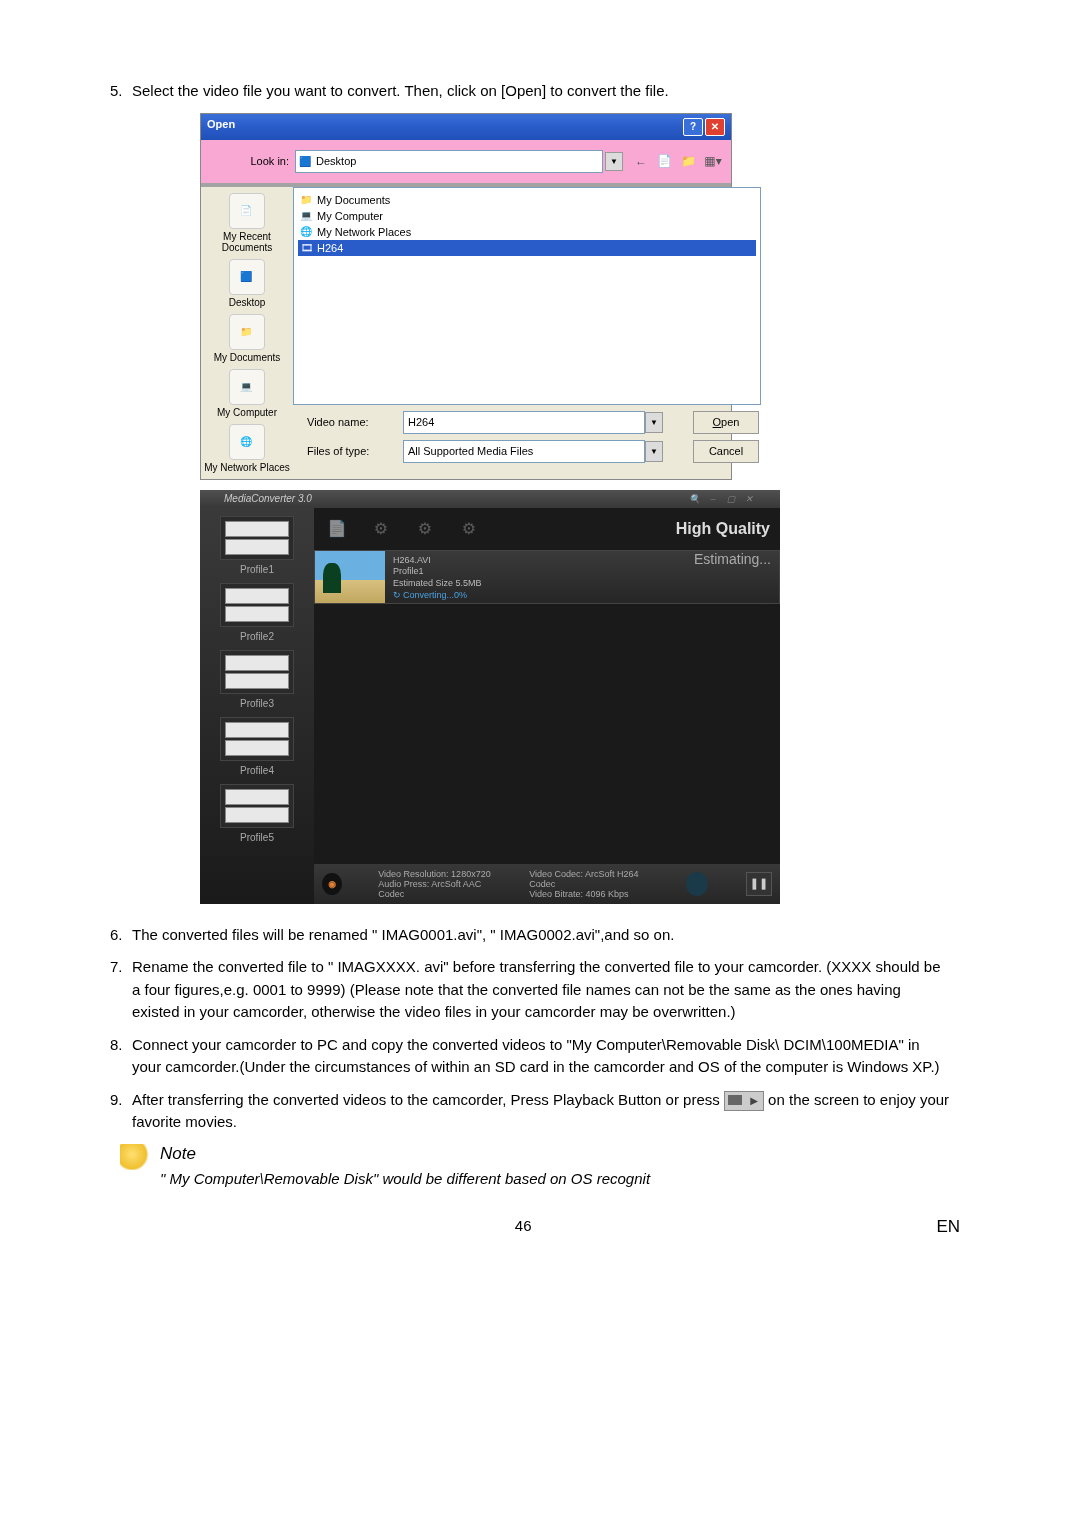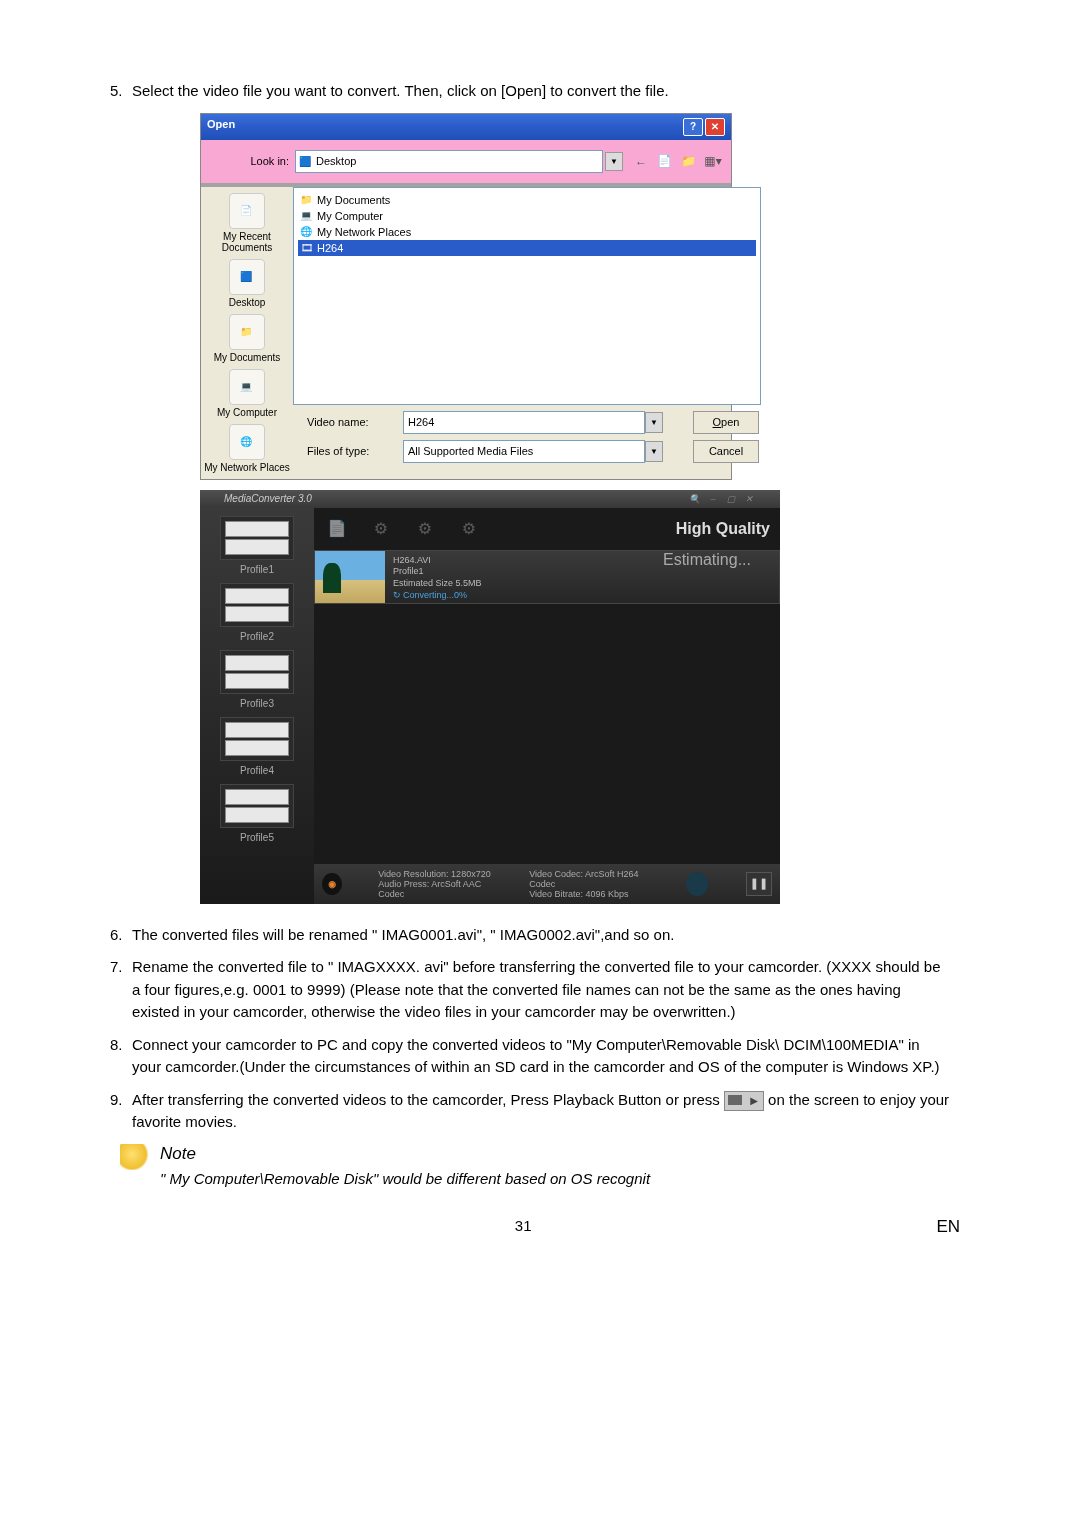--- a/index.html
+++ b/index.html
@@ -48,21 +48,21 @@
 .prof-ic::before{top:4px}
 .prof-ic::after{bottom:4px}
 .mc-right{flex:1;background:#1a1a1a}
 .mc-toolbar{padding:8px 10px;display:flex;align-items:center;gap:18px}
 .mc-tic{width:26px;height:26px;opacity:.5;border-radius:50%;display:inline-flex;align-items:center;justify-content:center;color:#999;font-size:16px}
 .mc-hq{margin-left:auto;color:#ddd;font-weight:bold;font-size:16px}
 .mc-item{background:linear-gradient(to bottom,#3a3a3a,#262626);border:1px solid #444;margin:0 0;padding:0;display:flex;align-items:flex-start;height:52px}
 .mc-thumb{width:70px;height:52px;background:linear-gradient(to bottom,#6ab0e0 0%,#6ab0e0 55%,#d8c080 55%,#c0a860 100%);position:relative}
 .mc-thumb::before{content:"";position:absolute;left:8px;top:12px;width:18px;height:30px;background:#0a4020;border-radius:40% 40% 0 0}
 .mc-info{padding:4px 8px;font-size:9px;color:#bbb;line-height:1.3}
-.mc-est{position:absolute;right:28px;color:#aaa;font-size:16px}
+.mc-est{position:absolute;right:8px;color:#aaa;font-size:14px}
 .mc-item{position:relative}
 .mc-prog{color:#4aa0e0}
 .mc-footer{background:linear-gradient(to bottom,#383838,#262626);padding:5px 8px;display:flex;align-items:center;font-size:9px;color:#aaa;gap:30px;margin-top:260px}
 .mc-foot-ic{width:22px;height:22px;border-radius:50%;background:#111;color:#e08030;display:flex;align-items:center;justify-content:center;font-weight:bold;margin-right:6px}
 .mc-foot-pause{margin-left:auto;width:26px;height:22px;background:#333;border:1px solid #555;color:#ccc;display:flex;align-items:center;justify-content:center;font-size:11px}
 .mc-globe{width:24px;height:24px;border-radius:50%;background:#1a3a4a;margin-left:auto;margin-right:8px}
 .inline-ic{display:inline-block;width:38px;height:18px;background:#ccc;border:1px solid #888;vertical-align:middle;position:relative}
 .inline-ic::before{content:"";position:absolute;left:3px;top:3px;width:14px;height:10px;background:#666}
 .inline-ic::after{content:"▶";position:absolute;right:5px;top:1px;font-size:10px;color:#444}
 .note-row{display:flex;align-items:flex-start;margin-top:8px}
@@ -207,17 +207,17 @@
 <div class="step"><span class="num">8.</span><span class="txt">Connect your camcorder to PC and copy the converted videos to "My Computer\Removable Disk\ DCIM\100MEDIA" in your camcorder.(Under the circumstances of within an SD card in the camcorder and OS of the computer is Windows XP.)</span></div>
 <div class="step"><span class="num">9.</span><span class="txt"><span>After transferring the converted videos to the camcorder, Press Playback Button or press </span><span class="inline-ic"></span><span> on the screen to enjoy your favorite movies.</span></span></div>
 
 <div class="note-row">
       <span class="note-ic"></span>
       <span class="note-label">Note</span>
     </div>
 <div class="note-text">" My Computer\Removable Disk" would be different based on OS recognit</div>
 
 <div class="footer">
-      <span class="pn">31</span>
+      <span class="pn">46</span>
       <span class="en">EN</span>
     </div>
 
 </div>
 
 </body></html>

